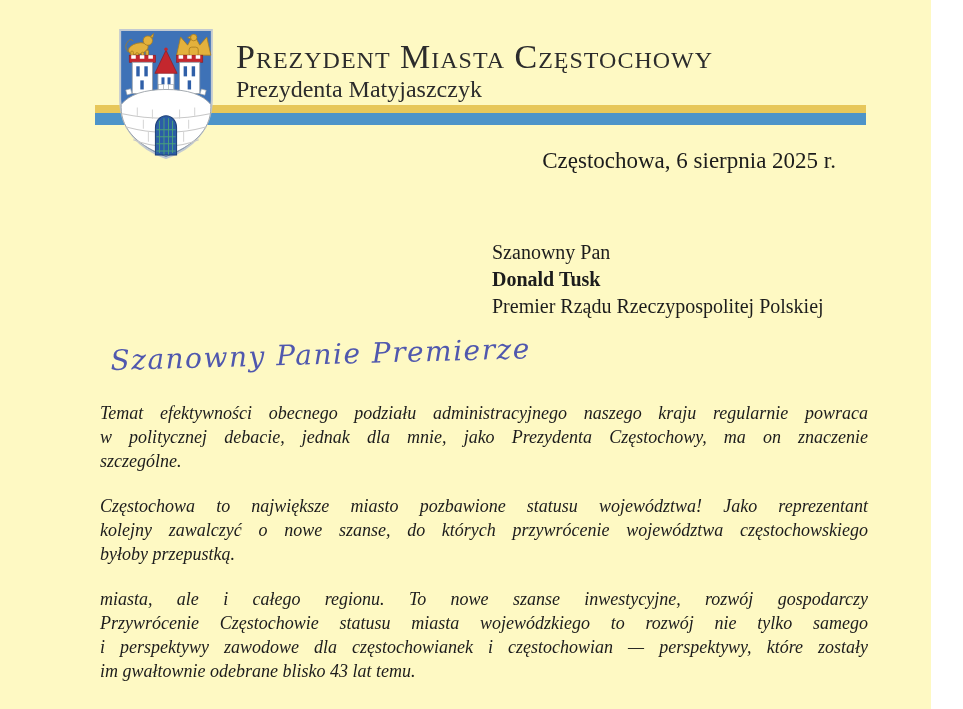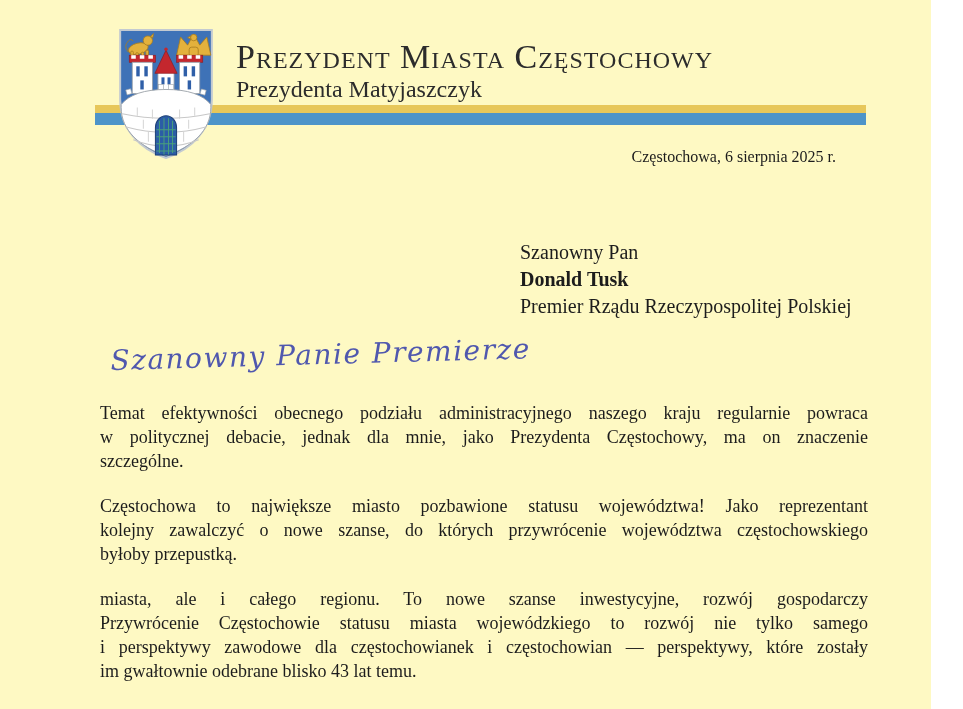--- a/index.html
+++ b/index.html
@@ -20,38 +20,38 @@
   .header-text { position:absolute; left:236px; top:40px; z-index:2; }
   .title {
     font-size:34px; font-variant:small-caps; letter-spacing:1px;
     color:#2c2c2c; line-height:34px; white-space:nowrap;
   }
   .subtitle { font-size:24px; color:#2c2c2c; line-height:26px; margin-top:2px; }
 
   
   .dateline {
     position:absolute; left:100px; right:95px; top:148px;
-    text-align:right; font-size:16px;
+    text-align:right; font-size:23px;
   }
 
   
-  .recipient { position:absolute; left:520px; top:239px; font-size:20px; line-height:27px; }
+  .recipient { position:absolute; left:492px; top:239px; font-size:20px; line-height:27px; }
   .recipient .bold { font-weight:bold; }
 
   
   .handwriting {
     position:absolute; left:110px; top:344px; z-index:2;
     font-family:"DejaVu Serif", serif; font-style:italic;
     font-size:28px; letter-spacing:1.5px; color:#5058AE;
     transform:rotate(-1.6deg); transform-origin:left top; white-space:nowrap;
   }
 
   
   .letter-body { position:absolute; left:100px; top:401px; width:768px; font-size:18px; }
-  .para { margin:0 0 21px 0; }
+  .para { margin:0 0 21px 0;font-style:italic; }
   .para .line { line-height:24px; text-align:justify; text-align-last:justify; }
   .para .line:last-child { text-align-last:left; }
 </style>
 </head>
 <body>
 
 <div class="page">
 
   <div class="stripe">
     <div class="stripe-yellow"></div>

